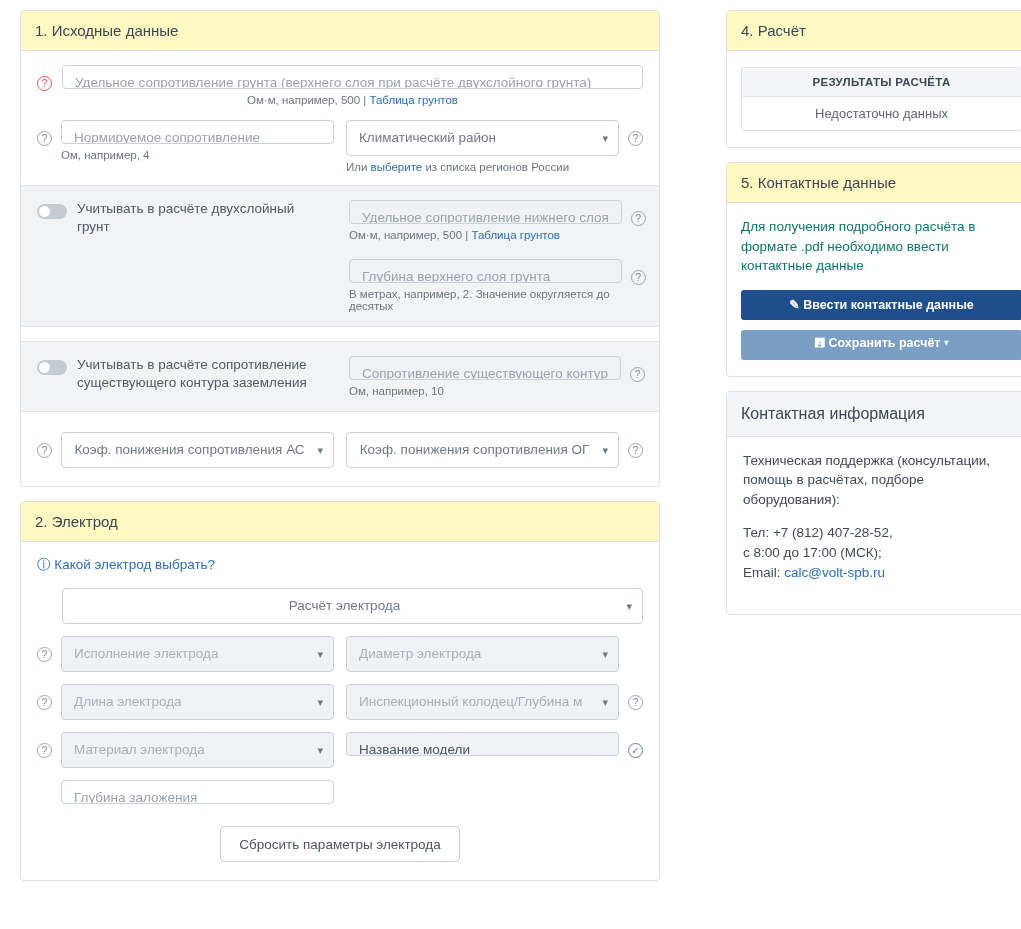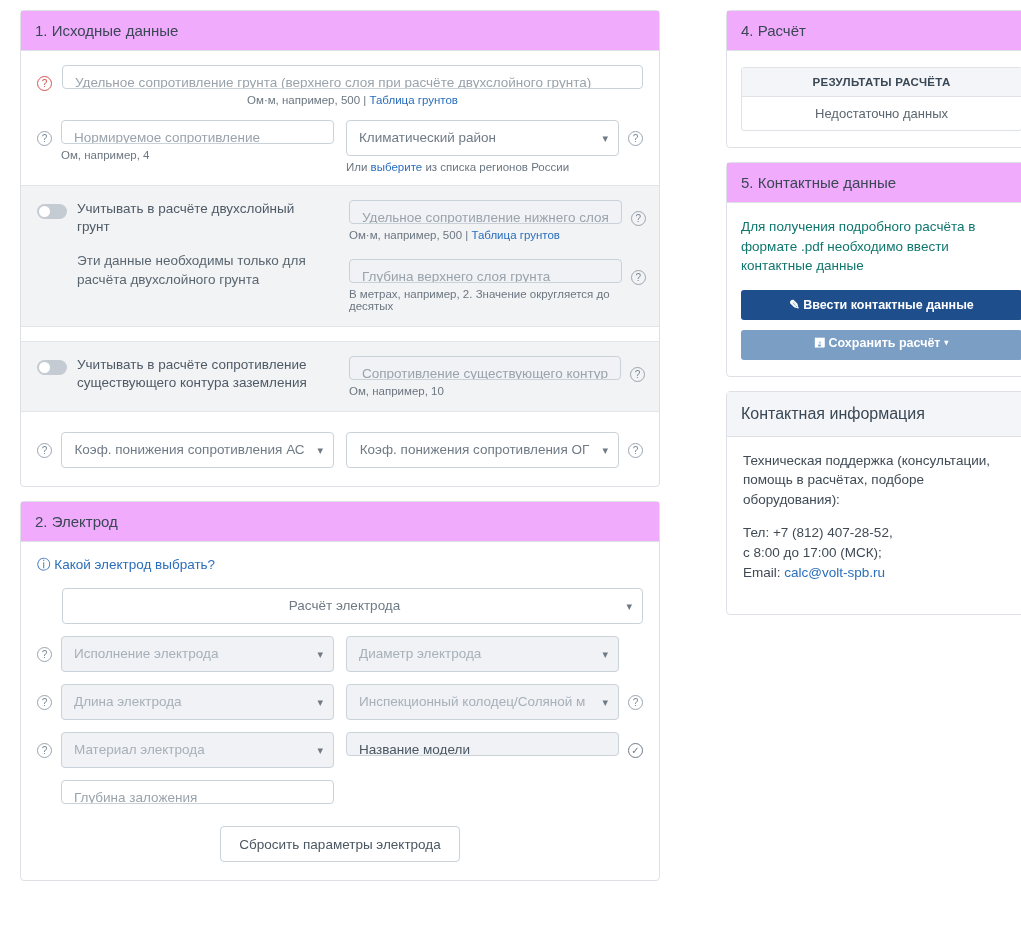--- a/index.html
+++ b/index.html
@@ -24,21 +24,21 @@
   .col-left { width: 640px; flex: 0 0 640px; }
   .col-right { width: 311px; flex: 0 0 311px; margin-left: 48px; }
 
   .card {
     border: 1px solid #dde1e6;
     border-radius: 4px;
     background: #fff;
     margin-bottom: 14px;
   }
   .card-header {
-    background: #f0abfc;
+    background: #fef9c3;
     border-bottom: 1px solid #dde1e6;
     padding: 11px 14px;
     font-size: 15px;
     color: #3a4754;
   }
   .card-body { padding: 14px 16px 18px 16px; }
 
   .row {
     display: flex;
     align-items: flex-start;
@@ -290,21 +290,20 @@
             </div>
           </div>
 
           <div class="section-grey">
             <div class="two-col">
               <div style="width:300px;flex:0 0 300px;">
                 <div class="row">
                   <div class="toggle"></div>
                   <div class="toggle-label">Учитывать в расчёте двухслойный грунт</div>
                 </div>
-                <div class="note">Эти данные необходимы только для расчёта двухслойного грунта</div>
               </div>
               <div style="flex:1;">
                 <div class="cell">
                   <div style="flex:1;">
                     <div class="input gray-bg">Удельное сопротивление нижнего слоя</div>
                     <div class="hint">
                       <span>Ом·м, например, 500 | </span><a>Таблица грунтов</a>
                     </div>
                   </div>
                   <span class="help-icon">?</span>
@@ -410,21 +409,21 @@
               <div style="flex:1;border-radius:15px;">
                 <div class="select disabled">
                   <span>Длина электрода</span>
                   <span class="chev">▾</span>
                 </div>
               </div>
             </div>
             <div class="cell" style="flex:1;">
               <div style="flex:1;">
                 <div class="select disabled">
-                  <span>Инспекционный колодец/Соляной м</span>
+                  <span>Инспекционный колодец/Глубина м</span>
                   <span class="chev">▾</span>
                 </div>
               </div>
               <span class="help-icon">?</span>
             </div>
           </div>
 
           <div class="two-col" style="margin-top:12px;">
             <div class="cell" style="flex:1;">
               <span class="help-icon">?</span>

